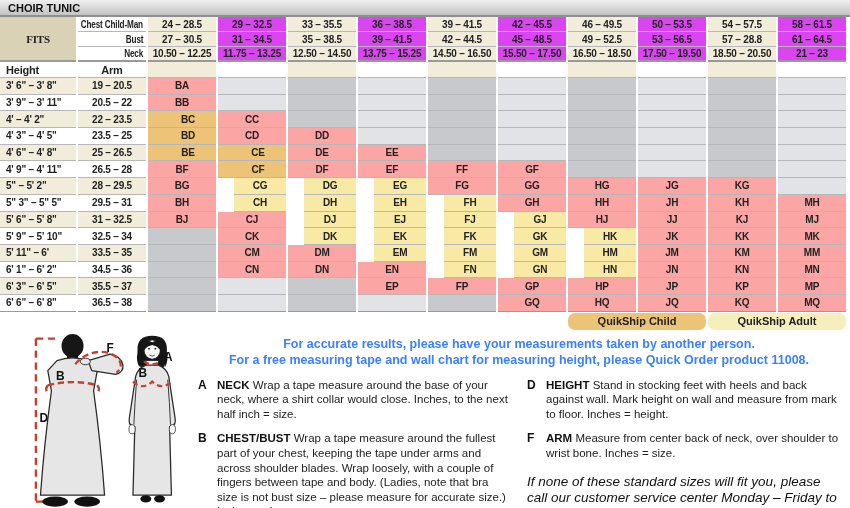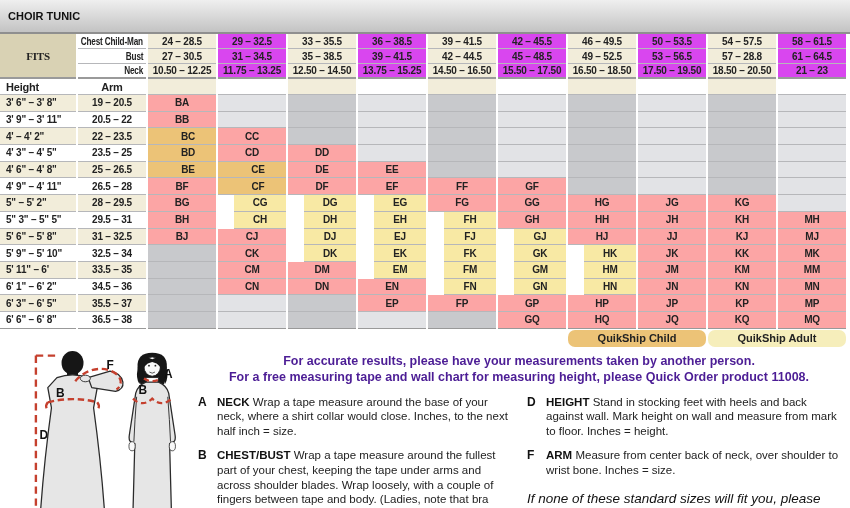--- a/index.html
+++ b/index.html
@@ -3,21 +3,21 @@
 <meta charset="utf-8">
 <style>
   html,body{margin:0;padding:0;}
   body{
     width:850px;height:508px;background:#ffffff;
     font-family:"Liberation Sans", sans-serif;
     color:#1e1e1e; overflow:hidden; position:relative;
   }
   
   .titlebar{
-    height:34px; background:linear-gradient(#efefef,#c3c3c3);
+    height:17px; background:linear-gradient(#efefef,#c3c3c3);
     border-bottom:2px solid #8f8f8f; display:flex; align-items:center;
     padding-left:8px; font-size:11px; font-weight:bold; color:#111;
     box-sizing:border-box;
   }
   
   .table{
     display:grid;
     grid-template-columns:76px 68px repeat(10,68px);
     grid-template-rows:15px 15px 15px 16px repeat(14,16.7px) 18px;
     column-gap:2px; background:#fff; width:846px;
@@ -43,21 +43,21 @@
   .nad{background:#c8c9cc;} .nal{background:#e2e3e6;}
   .lastrow{border-bottom:1px solid #999;}
   .qsgap{border-bottom:none; background:#fff;}
   .qs{border-bottom:none; margin-top:1px; font-size:11px; height:17px; letter-spacing:0;border-radius:7px;}
   .qs.childtab{background:#ecc377;}
   .qs.adulttab{background:#f6eebb;}
   
   .bottom{display:flex; height:178px; padding-top:2px; box-sizing:border-box;}
   .figure{width:196px; flex:0 0 196px; padding:2px 0 0 6px; box-sizing:border-box;}
   .notes{flex:1; padding:2px 10px 0 2px;}
-  .intro{font-size:12.5px; font-weight:bold; text-align:center; line-height:16px; color:#4c1d95; margin:2px 0 10px 0;}
+  .intro{font-size:12.5px; font-weight:bold; text-align:center; line-height:16px; color:#3b82f6; margin:2px 0 10px 0;}
   .cols{display:flex; gap:16px;}
   .col{flex:1;}
   .def{position:relative; padding-left:19px; font-size:11.5px; line-height:14.6px; margin:0 0 10px 0; color:#222;}
   .def .letter{position:absolute; left:0; top:0; font-weight:bold; color:#111; font-size:12px;}
   .def .term{font-weight:bold; color:#111;}
   .special{font-style:italic; font-size:13.5px; line-height:16.5px; color:#111; margin-top:13px;}
   .special .phone{font-weight:bold;}
 </style>
 </head>
 <body>

